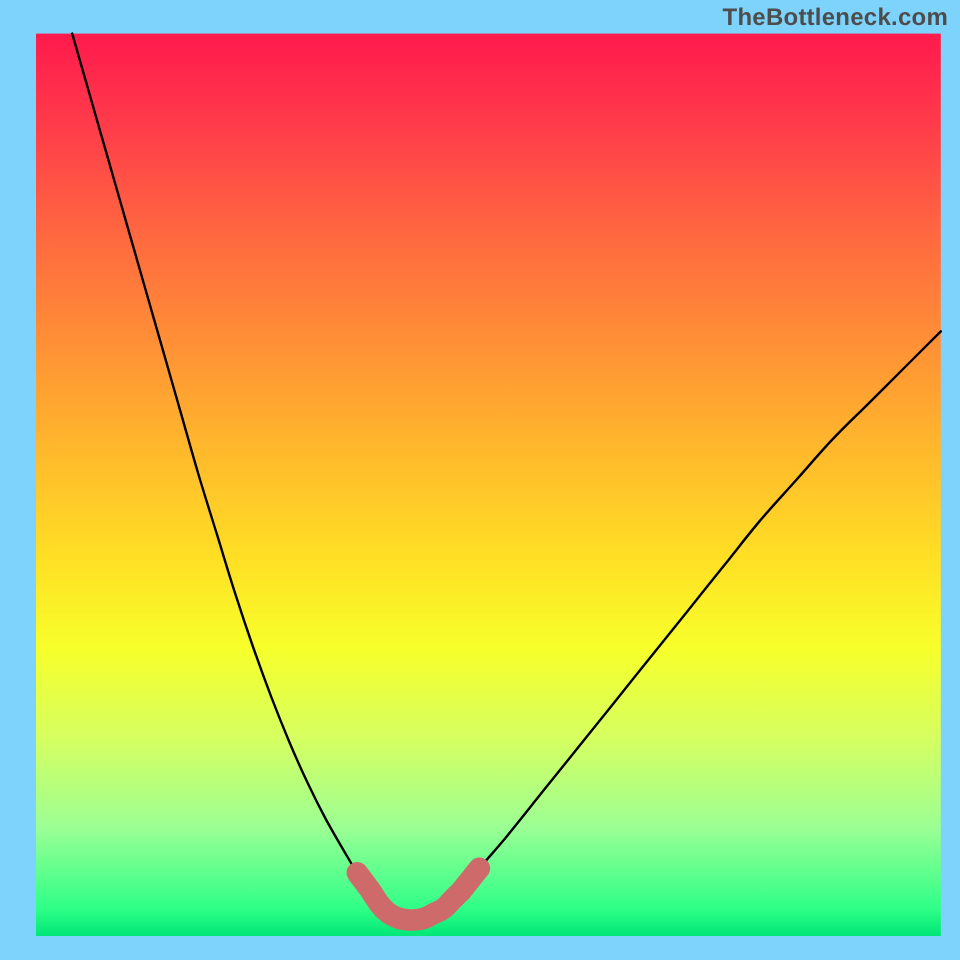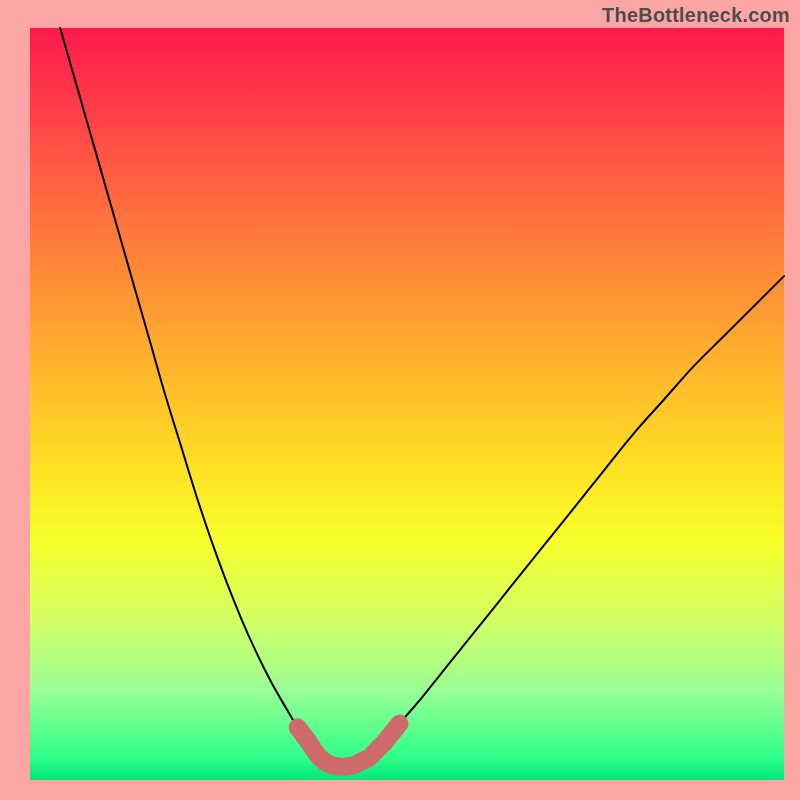--- a/index.html
+++ b/index.html
@@ -10,21 +10,21 @@
     background: #000000;
     overflow: hidden;
     font-family: Arial, Helvetica, sans-serif;
   }
   .frame {
     position: absolute;
     left: 0;
     top: 0;
     width: 800px;
     height: 800px;
-    background: #fca5a5;
+    background: #7dd3fc;
   }
   .plot {
     position: absolute;
     background: linear-gradient(
       to bottom,
       #ff1a4d 0%,
       #ff3b4a 10%,
       #ff6740 22%,
       #ff8f36 34%,
       #ffb82c 46%,

